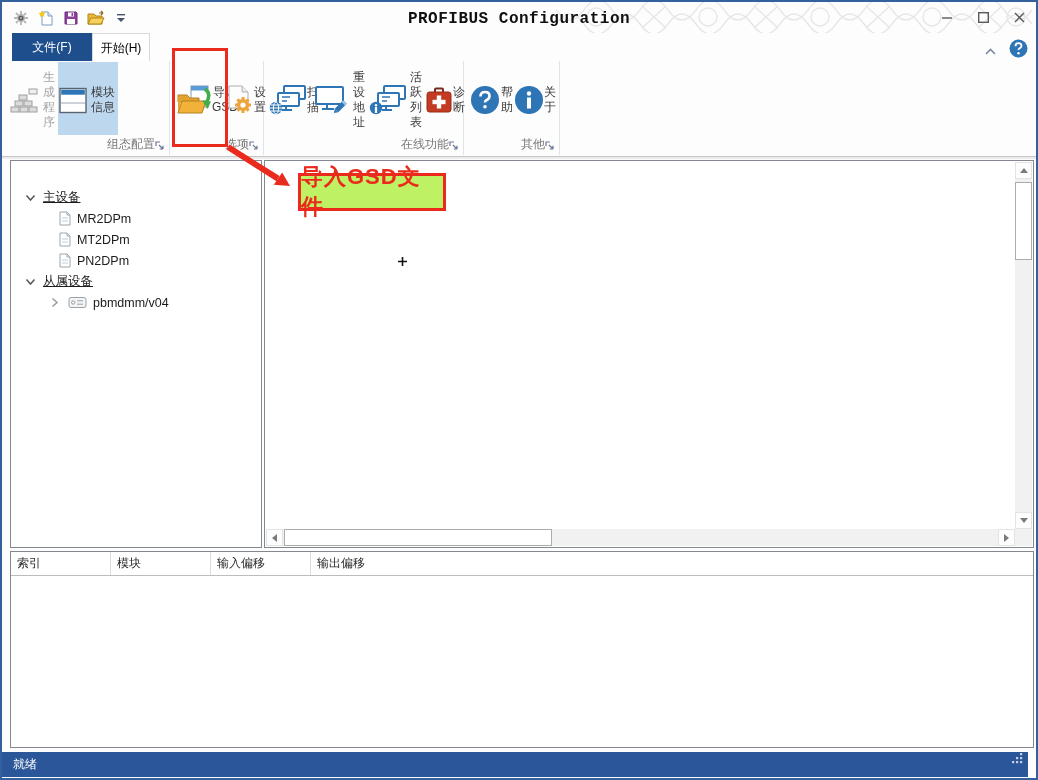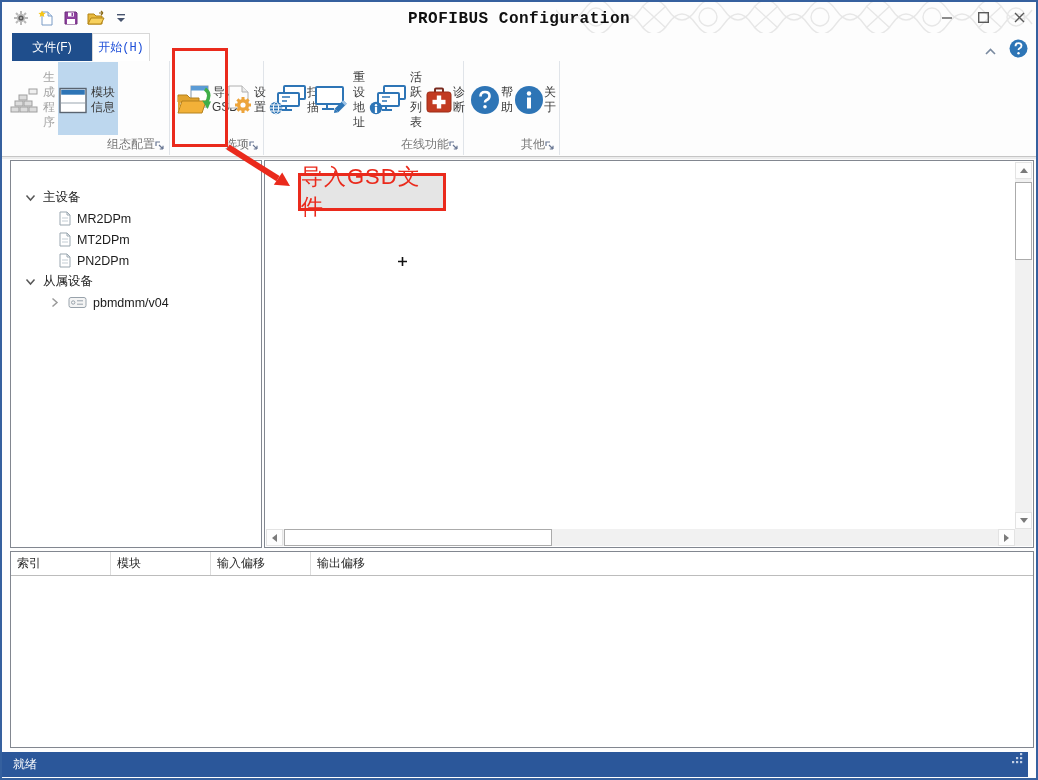--- a/index.html
+++ b/index.html
@@ -17,22 +17,22 @@
   .title { position:absolute; left:0; right:0; top:8px; text-align:center;
            font-family:"Liberation Mono","DejaVu Sans Mono",monospace; font-weight:bold;
            font-size:16px; color:#101010; letter-spacing:0.5px; }
   .win-controls { position:absolute; right:10px; top:8px; display:flex; gap:22px; }
   .win-btn { width:14px; height:14px; display:flex; align-items:center; justify-content:center; }
 
   
   .tabrow { position:absolute; left:0; top:31px; right:0; height:28px; background:#fdfdfd; }
   .tab { position:absolute; top:0; height:28px; line-height:28px; text-align:center; font-size:12px; }
   .tab-file { left:10px; width:80px; background:#1f4e8c; color:#ffffff; }
-  .tab-home { left:90px; width:58px; background:#ffffff; color:#1d4ed8;
-              border:1px solid #d8d8d8; border-bottom:none;font-family:Liberation Mono, monospace; }
+  .tab-home { left:90px; width:58px; background:#ffffff; color:#000000;
+              border:1px solid #d8d8d8; border-bottom:none; }
   .ribbon-right { position:absolute; right:8px; top:6px; display:flex; gap:12px; align-items:center; }
 
   
   .ribbon { position:absolute; left:0; top:59px; right:0; height:96px; background:#fdfdfd;
             border-bottom:1px solid #c6c6c6; box-shadow:0 2px 0 #ececec; }
   .rgroup { position:absolute; top:0; height:94px; border-right:1px solid #e0e4e9; }
   .g1 { left:8px;   width:160px; }
   .g2 { left:168px; width:94px; }
   .g3 { left:262px; width:200px; }
   .g4 { left:462px; width:96px; }
@@ -48,29 +48,29 @@
   .launcher { position:absolute; right:3px; bottom:3px; width:12px; height:12px;
               background:none; border:none; display:flex; align-items:center; justify-content:center; }
 
   
   .anno-box { position:absolute; left:170px; top:46px; width:56px; height:99px;
               border:3px solid #ea2a1c; z-index:40; }
   .anno-arrow { position:absolute; left:222px; top:140px; width:80px; height:55px; z-index:40; }
   .anno-label { position:absolute; left:296px; top:171px; width:148px; height:38px;
                 border:3px solid #ea2a1c; color:#ea2a1c; font-size:22px;
                 display:flex; align-items:center; justify-content:center; z-index:40;
-                background:#e5e5e5; letter-spacing:1px; }
+                background:#bef264; letter-spacing:1px;font-weight:bold; }
 
   
   .tree-panel { position:absolute; left:8px; top:158px; width:252px; height:388px;
                 background:#ffffff; border:1px solid #828790; padding-top:26px; }
   .trow { height:21px; display:flex; align-items:center; font-size:12.5px; color:#1c1c1c; }
   .trow .chev { width:12px; display:flex; justify-content:center; margin-right:7px; }
   .trow .ticon { margin-right:6px; display:flex; }
-  .t-root { padding-left:13px; }
+  .t-root { padding-left:13px;text-decoration:underline; }
   .t-child { padding-left:48px; }
   .t-slave { padding-left:38px; }
 
   .canvas-panel { position:absolute; left:262px; top:158px; width:770px; height:388px;
                   background:#ffffff; border:1px solid #828790; }
   .cross-mark { position:absolute; left:133px; top:91px; }
 
   .vsb { position:absolute; top:1px; right:1px; bottom:18px; width:17px; background:#f1f1f1; }
   .vsb .sb-btn { position:absolute; left:0; right:0; height:17px; background:#fdfdfd;
                  display:flex; align-items:center; justify-content:center; border:1px solid #e3e3e3; }

